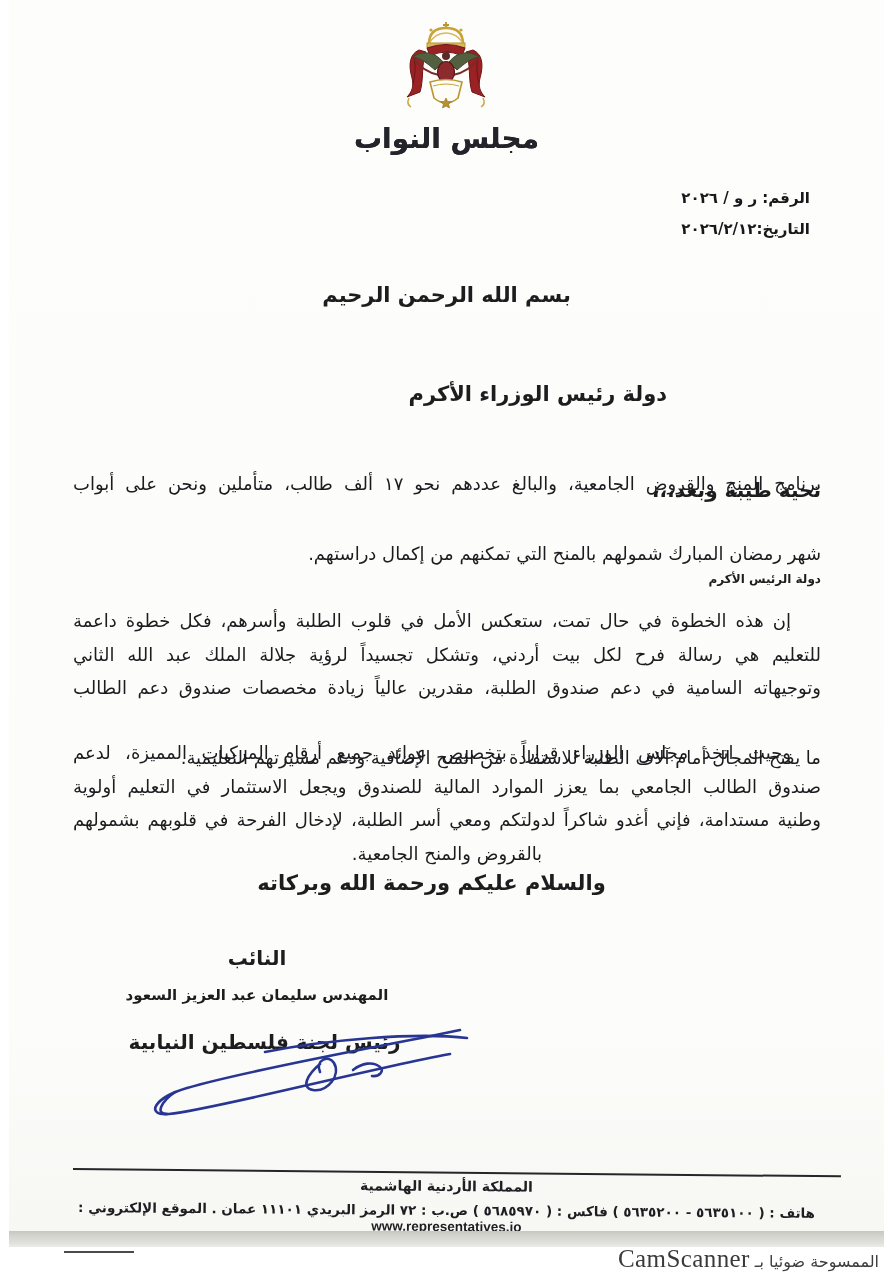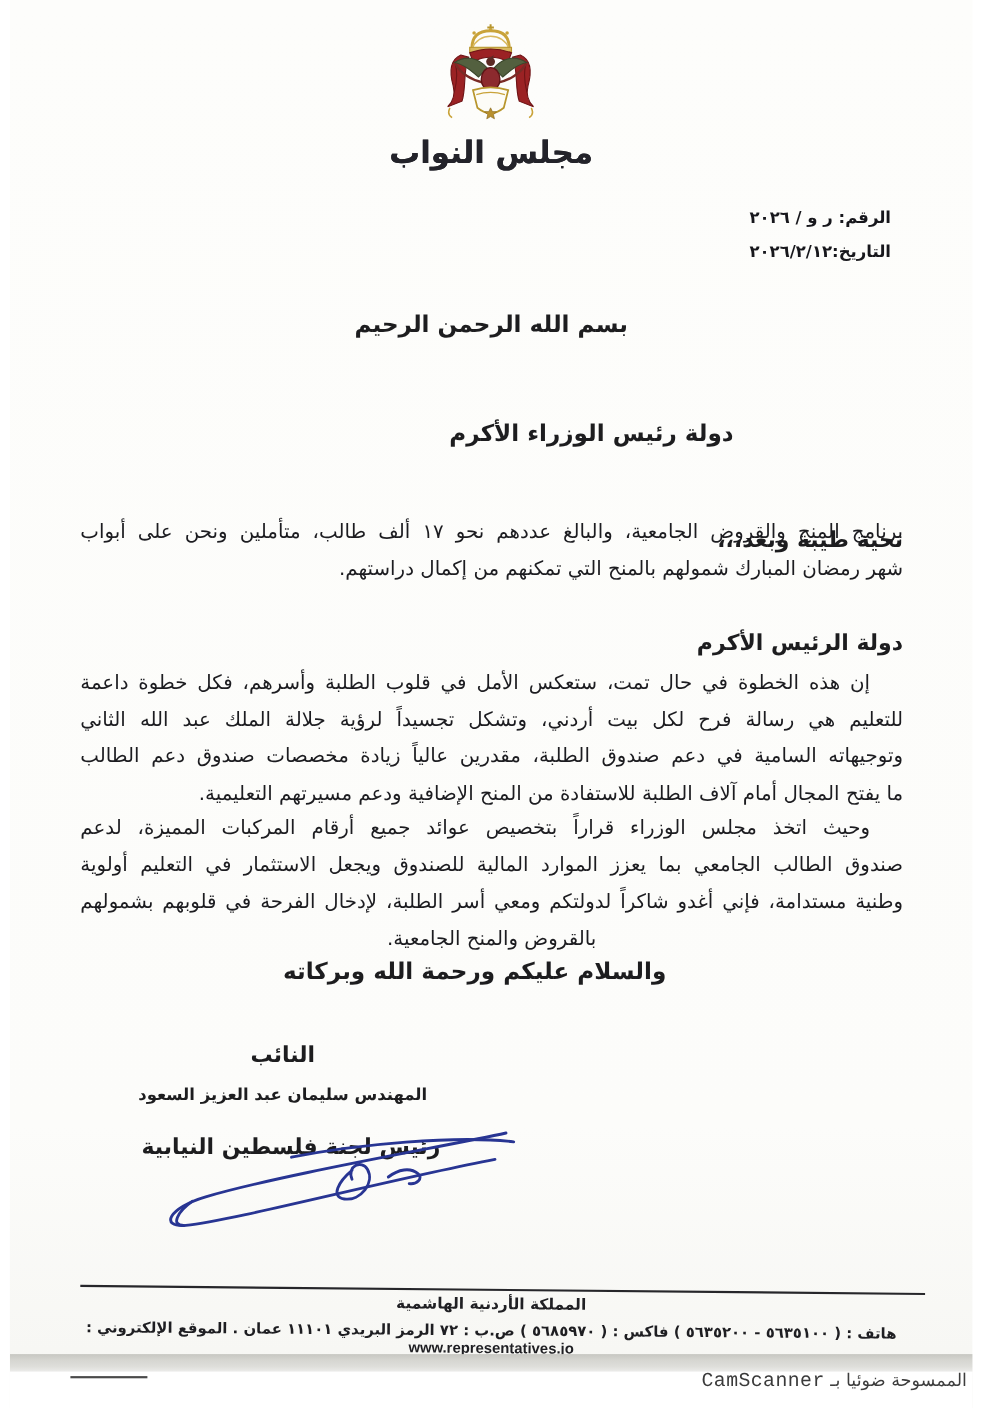--- a/index.html
+++ b/index.html
@@ -24,44 +24,44 @@
   }
   
   .ref-block{top:183px;right:74px;text-align:right;font-size:15px;font-weight:700;line-height:31px;color:#17171c;}
   
   .basmala{top:283px;left:0;right:0;text-align:center;font-size:21px;font-weight:700;}
   .addressee{top:382px;right:217px;font-size:21px;font-weight:700;}
   .salutation{top:433px;right:63px;font-size:20px;font-weight:700;margin-top:45px;}
   .para{right:63px;left:64px;font-size:18px;line-height:33.5px;color:#1c1c20;}
   .para .line{text-align:justify;text-align-last:justify;white-space:nowrap;}
   .para .line.first{padding-right:30px;}
-  .para .line.end{text-align-last:right;white-space:normal;}
+  .para .line.end{text-align-last:right;white-space:normal;margin-top:36px;}
   .para .line.center{text-align-last:center;white-space:normal;}
   .p1{top:467px;}
-  .heading2{top:572px;right:63px;font-size:20px;font-weight:700;}
+  .heading2{top:572px;right:63px;font-size:12px;font-weight:700;}
   .p2{top:604px;}
   .p3{top:736px;}
   .closing{top:871px;left:0;right:30px;text-align:center;font-size:21px;font-weight:700;}
   
   .sig-title{top:946px;left:148px;width:200px;text-align:center;font-size:20px;font-weight:700;}
   .sig-name{top:986px;left:48px;width:400px;text-align:center;font-size:15px;font-weight:700;}
   .sig-position{top:1030px;left:58px;width:395px;text-align:center;font-size:20px;font-weight:700;}
   .sig-scrawl{left:106px;top:1008px;width:370px;height:130px;}
   
   .footer-rule{left:64px;top:1168px;width:768px;height:2.4px;background:#26262a;transform:rotate(0.55deg);transform-origin:left center;}
   .kingdom{top:1178px;left:0;right:0;text-align:center;font-size:14px;font-weight:700;color:#202024;transform:rotate(0.45deg);letter-spacing:.5px;}
   .contact{top:1202px;left:40px;right:40px;text-align:center;font-size:13.5px;font-weight:700;color:#1e1e22;transform:rotate(0.45deg);}
   .contact .url{font-family:"Liberation Sans",sans-serif;font-weight:700;}
   
   .scan-band{left:0;top:1231px;width:893px;height:16px;background:linear-gradient(180deg,#c7c7c2 0%,#d6d6d1 35%,#dededa 70%,#ececea 100%);}
   .below-band{left:0;top:1247px;width:893px;height:33px;background:#ffffff;}
   .corner-dash{left:55px;top:1251px;width:70px;height:2px;background:#4a4a4a;}
   
   .watermark{top:1245px;right:5px;font-size:16px;color:#3d3d3d;white-space:nowrap;}
-  .watermark .cs{font-family:Liberation Mono, monospace;font-size:18px;letter-spacing:.4px;color:#3a3a3a;margin-top:36px;}
+  .watermark .cs{font-family:Liberation Serif, serif;font-size:25px;letter-spacing:.4px;color:#3a3a3a;margin-top:36px;}
 </style>
 </head>
 <body>
 
 <div class="page">
 
   <div class="abs emblem">
     <svg width="122" height="102" viewBox="0 0 122 102" xmlns="http://www.w3.org/2000/svg">
 
       <path d="M61 4 v6 M58 7 h6" stroke="#b8962e" stroke-width="1.8" fill="none"></path>

